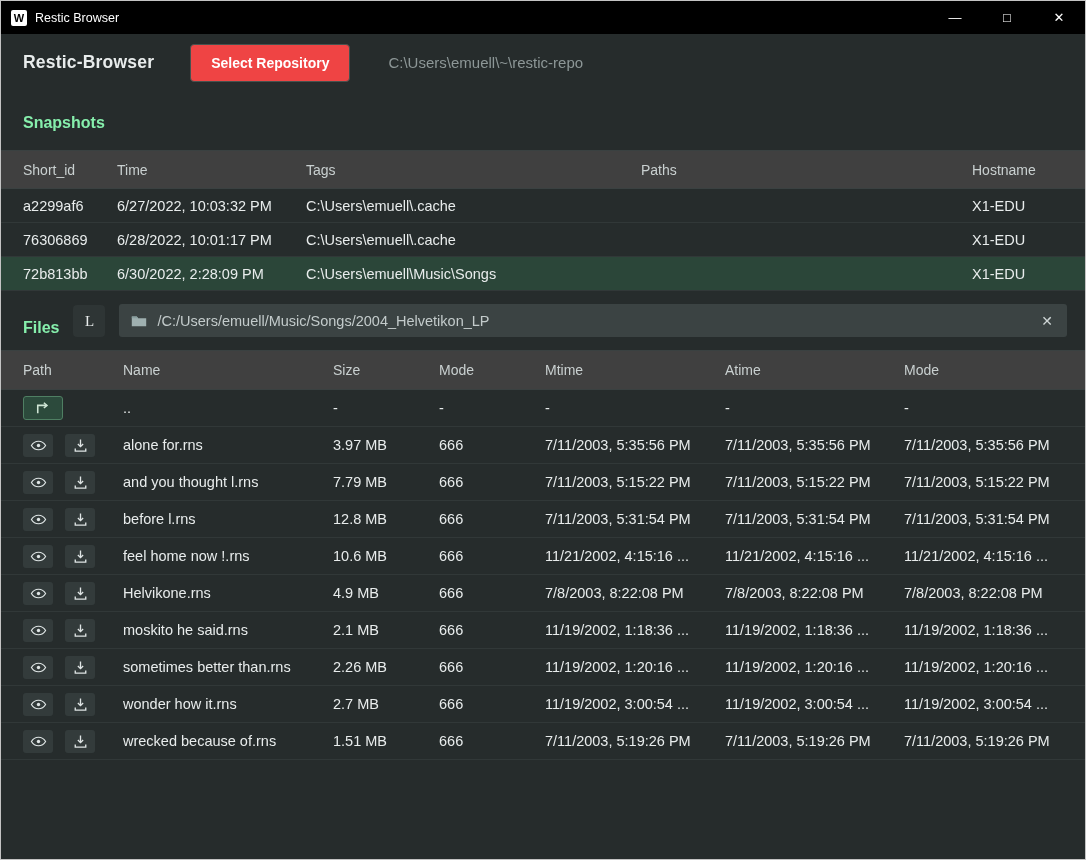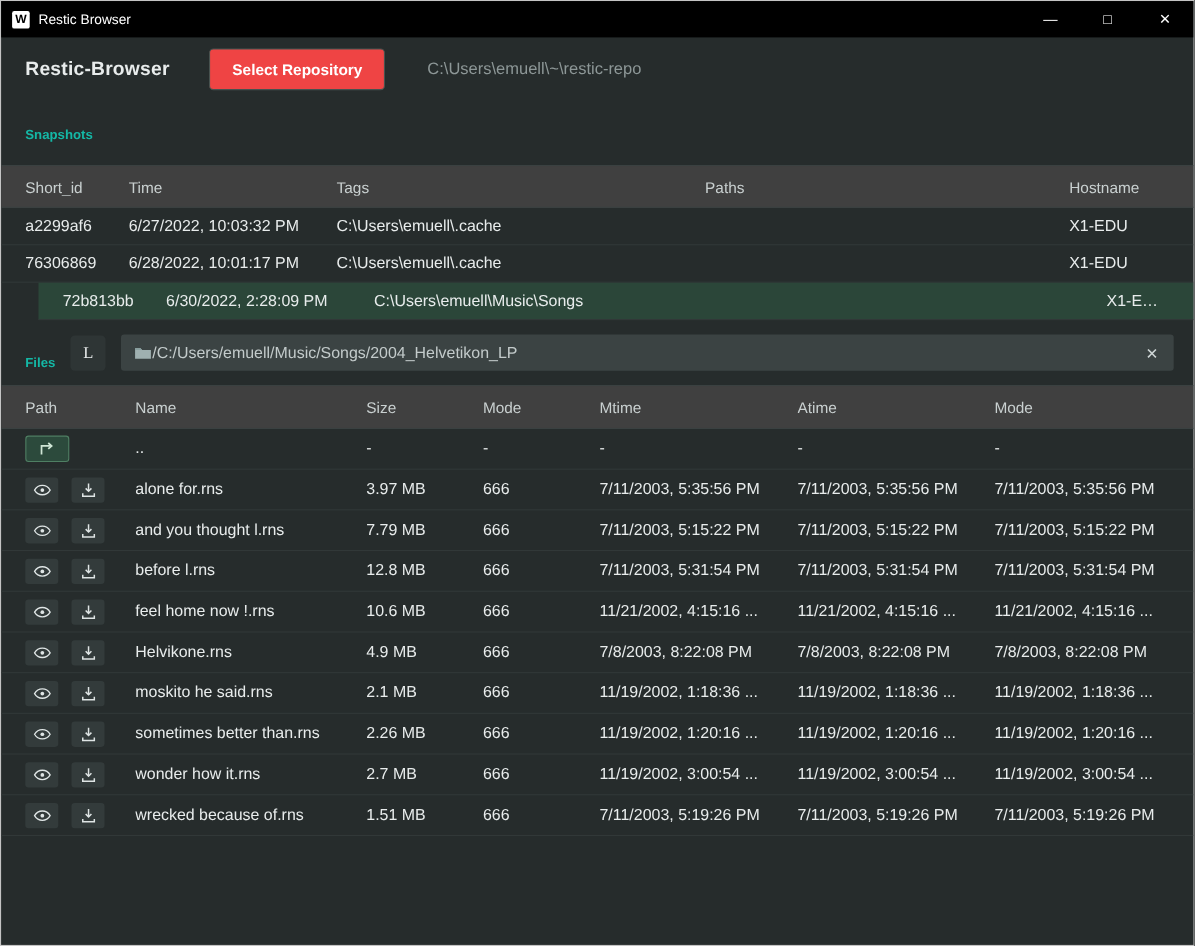--- a/index.html
+++ b/index.html
@@ -17,40 +17,40 @@
   .tb-btn { width:52px; height:33px; background:none; border:none; color:#fff; font-size:13px;
             display:flex; align-items:center; justify-content:center; cursor:pointer; font-family:inherit; }
   
   .appheader { height:57px; display:flex; align-items:center; padding:0 22px; gap:36px; }
   .app-title { font-size:17.5px; font-weight:bold; letter-spacing:.2px; }
   .repo-btn { background:#ef4444; border:1px solid #47524f; color:#fff; font-weight:bold; font-size:14px;
               padding:10px 20px; border-radius:4px; font-family:inherit; cursor:pointer; }
   .repo-path { color:#8d9797; font-size:15px; flex:1; background:transparent; border:none; outline:none;
                font-family:inherit; }
   
-  .section-title { font-size:12px; font-weight:bold; color:#14b8a6; }
+  .section-title { font-size:16px; font-weight:bold; color:#86efac; }
   .snapshots-title { padding:21px 22px 17px; line-height:21px; }
   
   .snap-grid  { display:grid; grid-template-columns:94px 189px 335px 331px 1fr; align-items:center; padding:0 22px; }
   .files-grid { display:grid; grid-template-columns:100px 210px 106px 106px 180px 179px 1fr; align-items:center; padding:0 22px; }
   .table-head { background:#404040; border-top:1px solid #3a4141; border-bottom:1px solid #3a4141;
                 color:#c9d0d0; font-size:14px; }
   .snap-head { height:37px; }
   .files-head { height:38px; }
   .snap-row { height:33px; border-bottom:1px solid #313838; font-size:14.5px; cursor:default; }
-  .snap-row.selected { background:#2b4639;margin-left:34px; }
+  .snap-row.selected { background:#2b4639; }
   .file-row { height:36px; border-bottom:1px solid #313838; font-size:14.5px; }
   .cell { white-space:nowrap; overflow:hidden; text-overflow:ellipsis; padding-right:10px; }
   
   .files-bar { display:flex; align-items:flex-end; gap:14px; padding:13px 18px 13px 22px; }
   .mode-btn { width:32px; height:32px; background:#2e3535; border:none; border-radius:4px; color:#e8ecec;
               font-size:15px; font-family:"Liberation Serif", serif; cursor:pointer;
               display:flex; align-items:center; justify-content:center; }
   .path-box { flex:1; height:33px; background:#3b4343; border-radius:3px; display:flex; align-items:center;
-              padding:0 12px; color:#c3cbcb; font-size:14.5px; }
+              gap:10px; padding:0 12px; color:#c3cbcb; font-size:14.5px; }
   .path-text { flex:1; white-space:nowrap; overflow:hidden; text-overflow:ellipsis; }
   .clear-x { color:#cfd6d6; font-size:14px; cursor:pointer; background:none; border:none; font-family:inherit; padding:0 2px; }
   
   .actions { display:flex; gap:12px; align-items:center; }
   .iconbtn { width:30px; height:23px; background:#333b3b; border:none; border-radius:3px;
              display:flex; align-items:center; justify-content:center; padding:0; cursor:pointer; }
   .upbtn { width:40px; height:24px; background:#2c4a3c; border:1px solid #4f7f63; border-radius:3px;
            display:flex; align-items:center; justify-content:center; cursor:pointer; padding:0; }
   .iconbtn svg, .upbtn svg { display:block; }
 </style>

